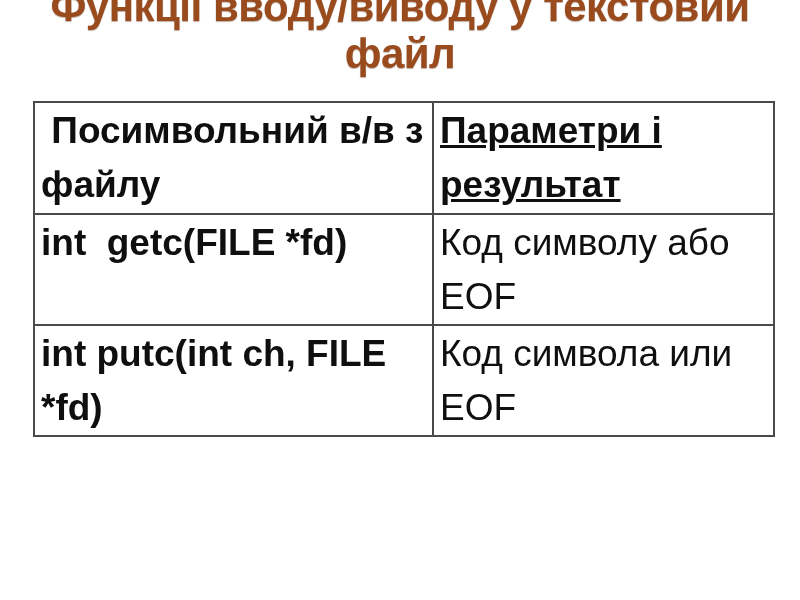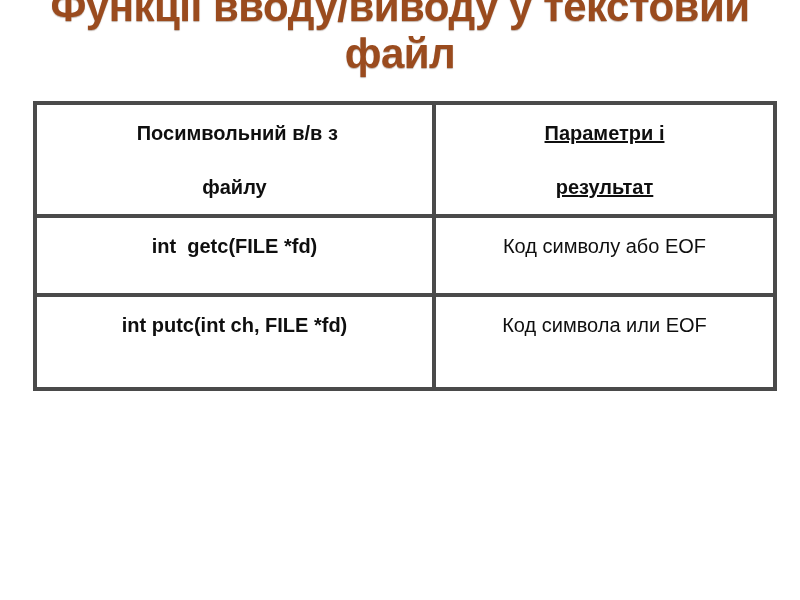--- a/index.html
+++ b/index.html
@@ -33,26 +33,26 @@
     position: absolute;
     left: 33px;
     top: 101px;
     width: 740px;
     border-collapse: collapse;
     table-layout: fixed;
   }
   .io-table col.c1 { width: 399px; }
   .io-table col.c2 { width: 341px; }
   .io-table th, .io-table td {
-    border: 4px solid #0f172a;
+    border: 2px solid #0f172a;
     vertical-align: top;
-    text-align: center;
+    text-align: left;
     padding: 1px 6px 0 6px;
     font-family: "Liberation Sans", sans-serif;
-    font-size: 20px;
+    font-size: 37px;
     line-height: 54px;
     color: #0f0f0f;
     white-space: pre-wrap;      
     overflow: hidden;
   }
   .io-table thead tr { height: 112px; }
   .io-table tbody tr.r1 { height: 79px; margin-top: 12px; }
   .io-table tbody tr.r2 { height: 94px; }
   .io-table th { font-weight: bold; }
   td.fn { font-weight: bold; }

